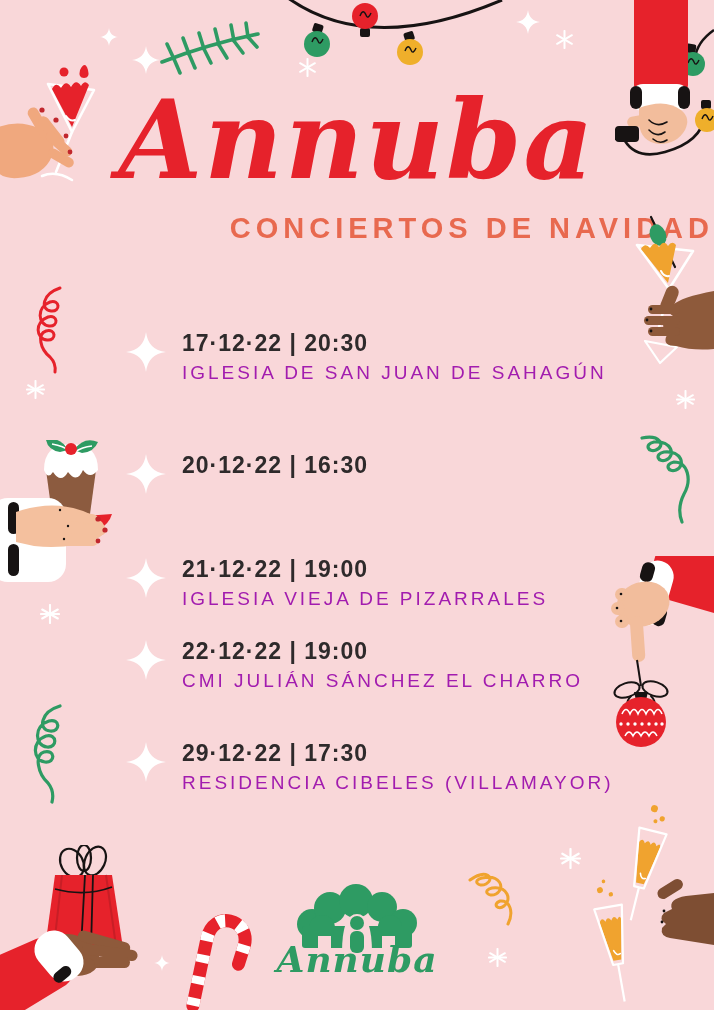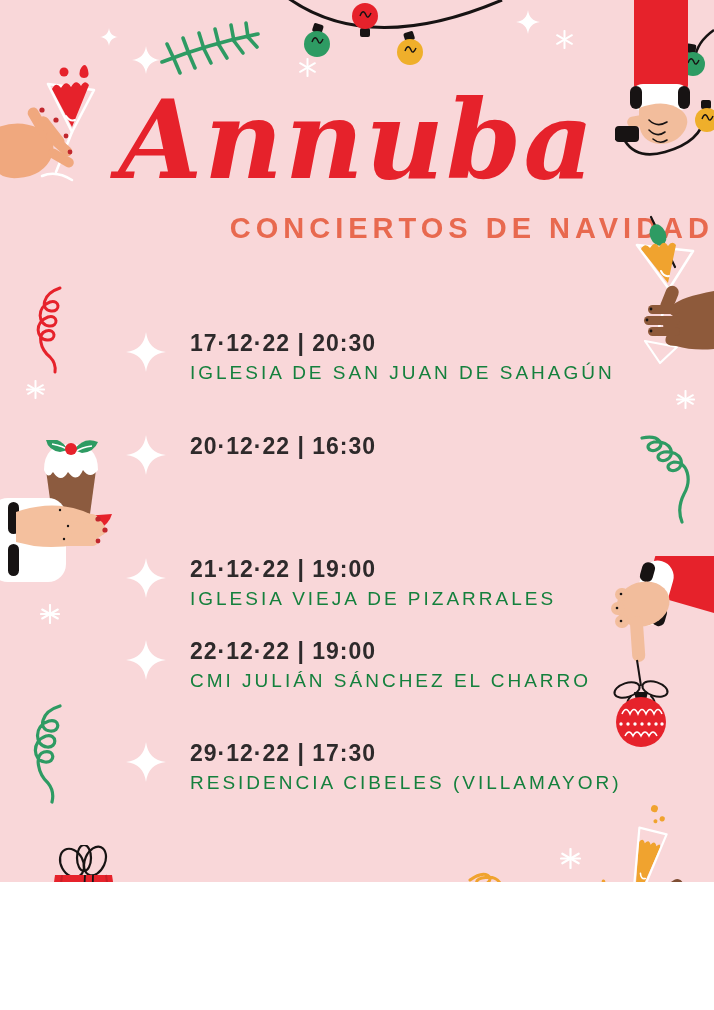--- a/index.html
+++ b/index.html
@@ -1,18 +1,18 @@
 <!DOCTYPE html>
 <html><head>
 <meta charset="utf-8">
 <style>
   html,body{margin:0;padding:0;}
   .poster{
     position:relative;
-    width:714px;height:882px;
+    width:714px;height:1010px;
     background:#F9D7D9;
     overflow:hidden;
     font-family:"Liberation Sans",sans-serif;
   }
   .abs{position:absolute;}
   
   .title{
     position:absolute;top:84px;left:0;width:714px;
     text-align:center;
     font-family:"DejaVu Serif",serif;
@@ -20,27 +20,27 @@
     font-size:108px;line-height:1.05;
     color:#E6222B;letter-spacing:2px;
   }
   .subtitle{
     position:absolute;top:212px;left:0;width:714px;
     text-align:right;
     font-size:29px;font-weight:bold;
     letter-spacing:5px;color:#E8694F;
   }
   
-  .event{position:absolute;left:126px;display:flex;gap:24px;align-items:flex-start;}
+  .event{position:absolute;left:126px;display:flex;gap:16px;align-items:flex-start;}
   .event-sparkle{flex:0 0 auto;margin-top:2px;}
   .event-date{
     font-size:23px;font-weight:bold;color:#2E2A2B;letter-spacing:1px;
   }
   .event-venue{
-    margin-top:5px;font-size:19px;color:#15803d;letter-spacing:3px;
+    margin-top:5px;font-size:19px;color:#a21caf;letter-spacing:3px;
   }
   .logo-text{
     position:absolute;top:938px;left:0;width:714px;text-align:center;
     font-family:"DejaVu Serif",serif;font-style:italic;font-weight:bold;
     font-size:36px;color:#2E9B63;letter-spacing:1px;
   }
   svg{display:block;}
 </style>
 </head>
 <body>
@@ -53,21 +53,21 @@
   <div class="event" style="top:330px">
     <svg class="event-sparkle" width="40" height="40" viewBox="0 0 40 40">
         <path d="M20 0C21.5 12 28 18.5 40 20C28 21.5 21.5 28 20 40C18.5 28 12 21.5 0 20C12 18.5 18.5 12 20 0Z" fill="#fff"></path>
       </svg>
     <div class="event-text">
       <div class="event-date">17·12·22 | 20:30</div>
       <div class="event-venue">IGLESIA DE SAN JUAN DE SAHAGÚN</div>
     </div>
   </div>
 
-  <div class="event" style="top:433px">
+  <div class="event" style="top:452px">
     <svg class="event-sparkle" width="40" height="40" viewBox="0 0 40 40">
         <path d="M20 0C21.5 12 28 18.5 40 20C28 21.5 21.5 28 20 40C18.5 28 12 21.5 0 20C12 18.5 18.5 12 20 0Z" fill="#fff"></path>
       </svg>
     <div class="event-text">
       <div class="event-date">20·12·22 | 16:30</div>
     </div>
   </div>
 
   <div class="event" style="top:556px">
     <svg class="event-sparkle" width="40" height="40" viewBox="0 0 40 40">

